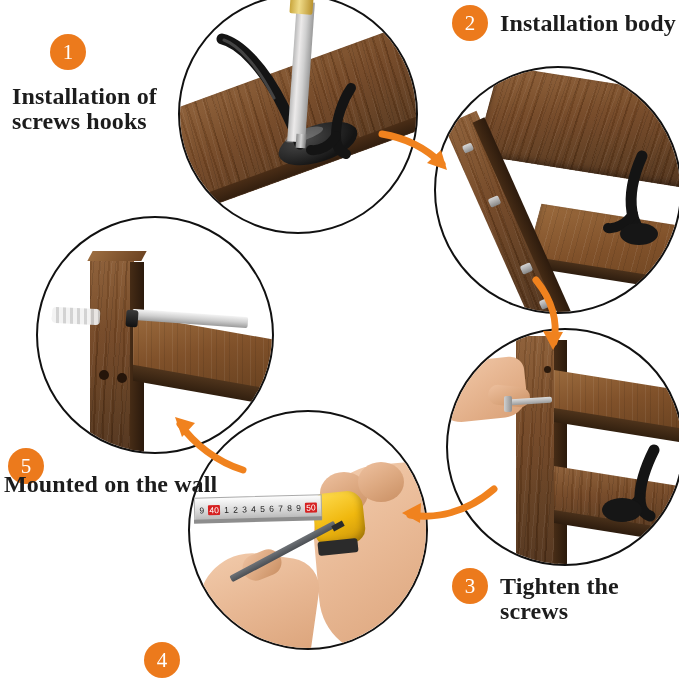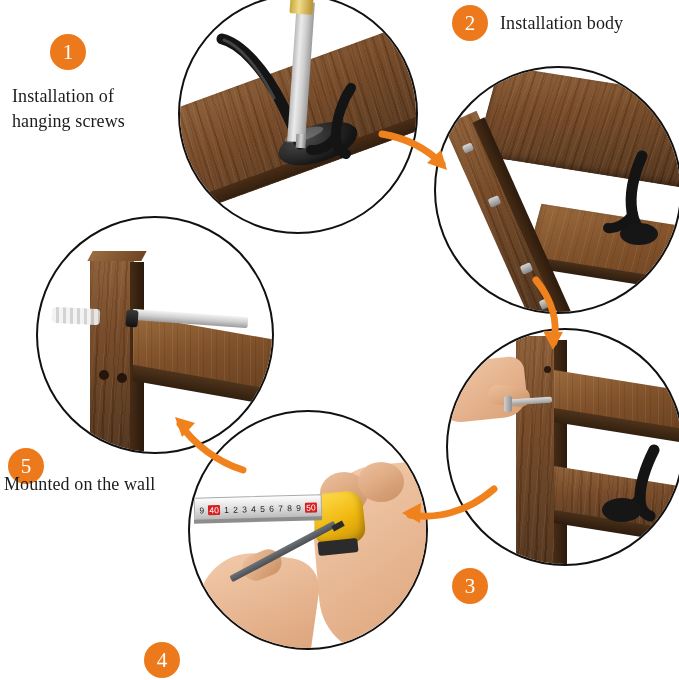--- a/index.html
+++ b/index.html
@@ -33,24 +33,25 @@
     font-family:"Liberation Serif", serif;
     font-size:21px;
     line-height:36px;
     text-align:center;
     box-sizing:border-box;
   }
   .caption{
     position:absolute;
     color:#1c1c1c;
     font-family:"Liberation Serif", serif;
-    font-size:18px;
+    font-size:24px;
     line-height:25px;
     letter-spacing:.1px;
     white-space:pre-line;
+    font-weight:bold;
   }
 
   
   #arrows{position:absolute;inset:0;width:679px;height:680px;pointer-events:none;}
 
   
   .wood{
     background:
       repeating-linear-gradient(95deg,
         rgba(255,255,255,.055) 0px, rgba(255,255,255,.055) 1px,
@@ -342,25 +343,26 @@
     </g>
 
     <g>
       <path d="M243 470 C 217 462, 194 444, 180 424" stroke="#f0821e" stroke-width="7" fill="none" stroke-linecap="round"></path>
       <path d="M175 417 L 195 423 L 182 437 Z" fill="#f0821e"></path>
     </g>
   </svg>
 
   <div class="badge" style="left:50px;top:34px;">1</div>
   <div class="caption" style="left:12px;top:84px;width:160px;">Installation of
-hanging screws</div>
+screws hooks</div>
 
   <div class="badge" style="left:452px;top:5px;">2</div>
   <div class="caption" style="left:500px;top:11px;">Installation body</div>
 
   <div class="badge" style="left:452px;top:568px;">3</div>
+  <div class="caption" style="left:500px;top:574px;">Tighten the screws</div>
 
   <div class="badge" style="left:144px;top:642px;">4</div>
 
   <div class="badge" style="left:8px;top:448px;">5</div>
   <div class="caption" style="left:4px;top:472px;">Mounted on the wall</div>
 
 </div>
 
 </body></html>

